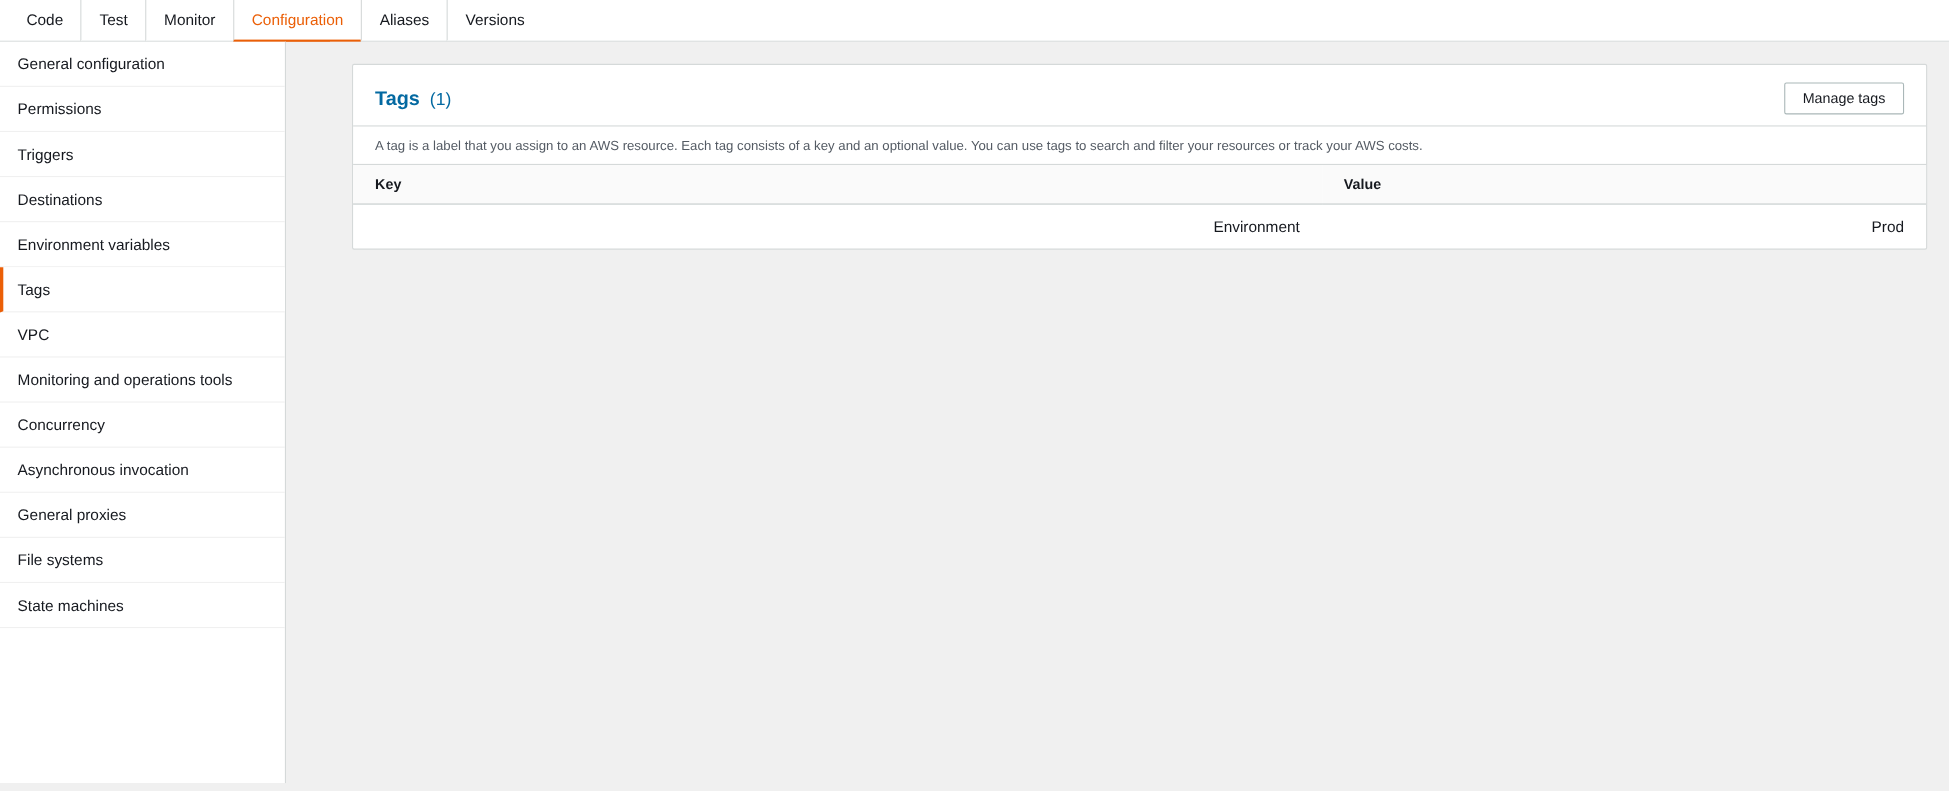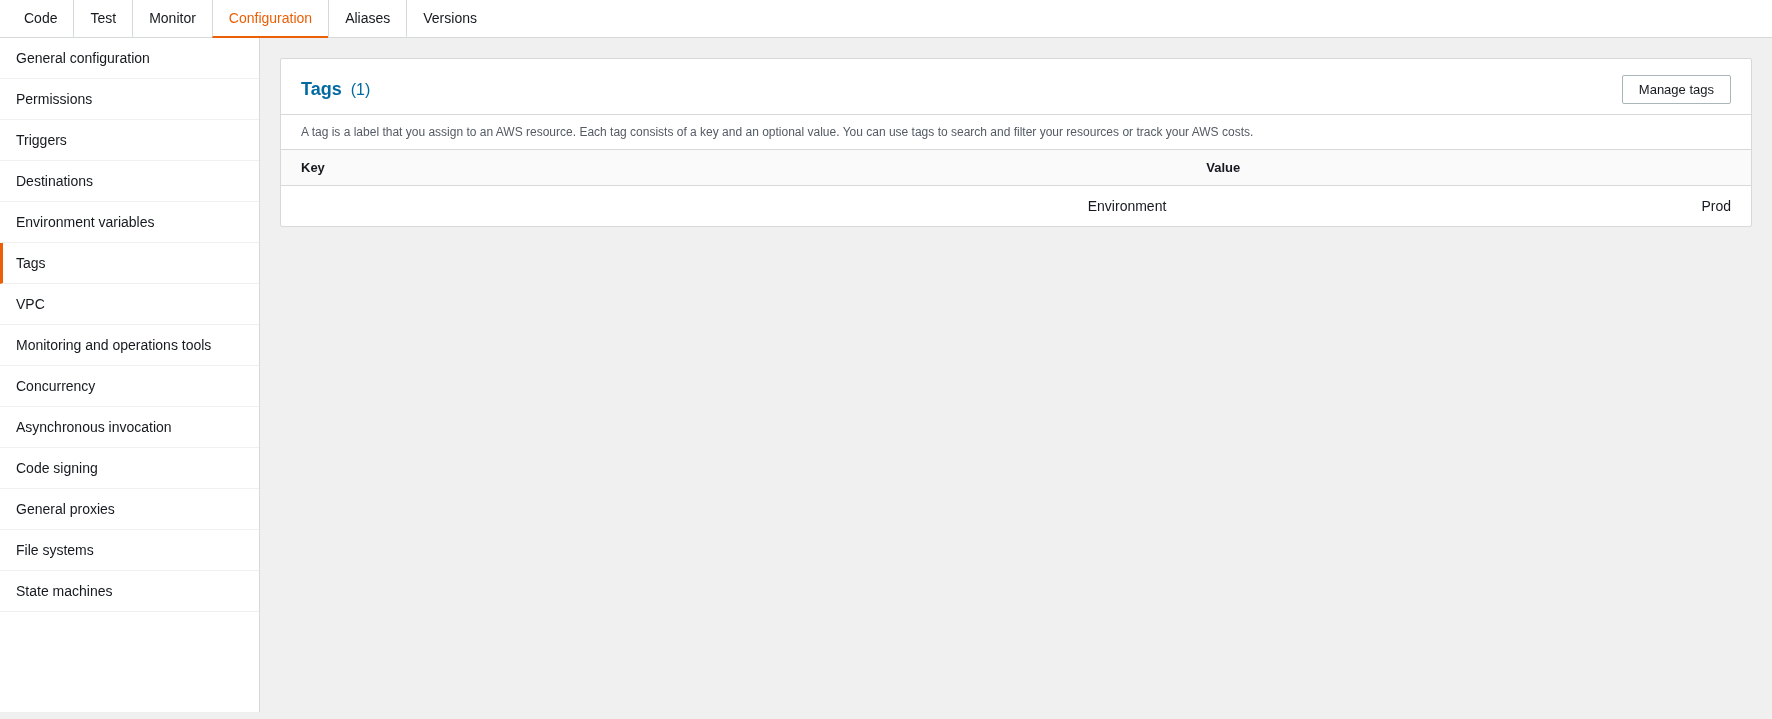--- a/index.html
+++ b/index.html
@@ -32,20 +32,21 @@
       font-weight: 500;
     }
     .top-tab + .top-tab {
       border-left: 1px solid #d5d9d9;
     }
 
     
     .layout {
       display: flex;
       height: calc(100vh - 45px);
+      gap: 40px;
     }
 
     
     .sidebar {
       width: 260px;
       min-width: 260px;
       background: #fff;
       border-right: 1px solid #d5d9d9;
       overflow-y: auto;
     }
@@ -159,21 +160,20 @@
   <div class="sidebar-item">General configuration</div>
       <div class="sidebar-item">Permissions</div>
       <div class="sidebar-item">Triggers</div>
       <div class="sidebar-item">Destinations</div>
       <div class="sidebar-item">Environment variables</div>
       <div class="sidebar-item active">Tags</div>
       <div class="sidebar-item">VPC</div>
       <div class="sidebar-item">Monitoring and operations tools</div>
       <div class="sidebar-item">Concurrency</div>
       <div class="sidebar-item">Asynchronous invocation</div>
-      <div class="sidebar-item">Code signing</div>
       <div class="sidebar-item">General proxies</div>
       <div class="sidebar-item">File systems</div>
       <div class="sidebar-item">State machines</div>
     </div>
 
   <div class="main-content">
     <div class="tags-panel">
       <div class="tags-panel-header">
         <span class="tags-title">
           <span>Tags</span>

